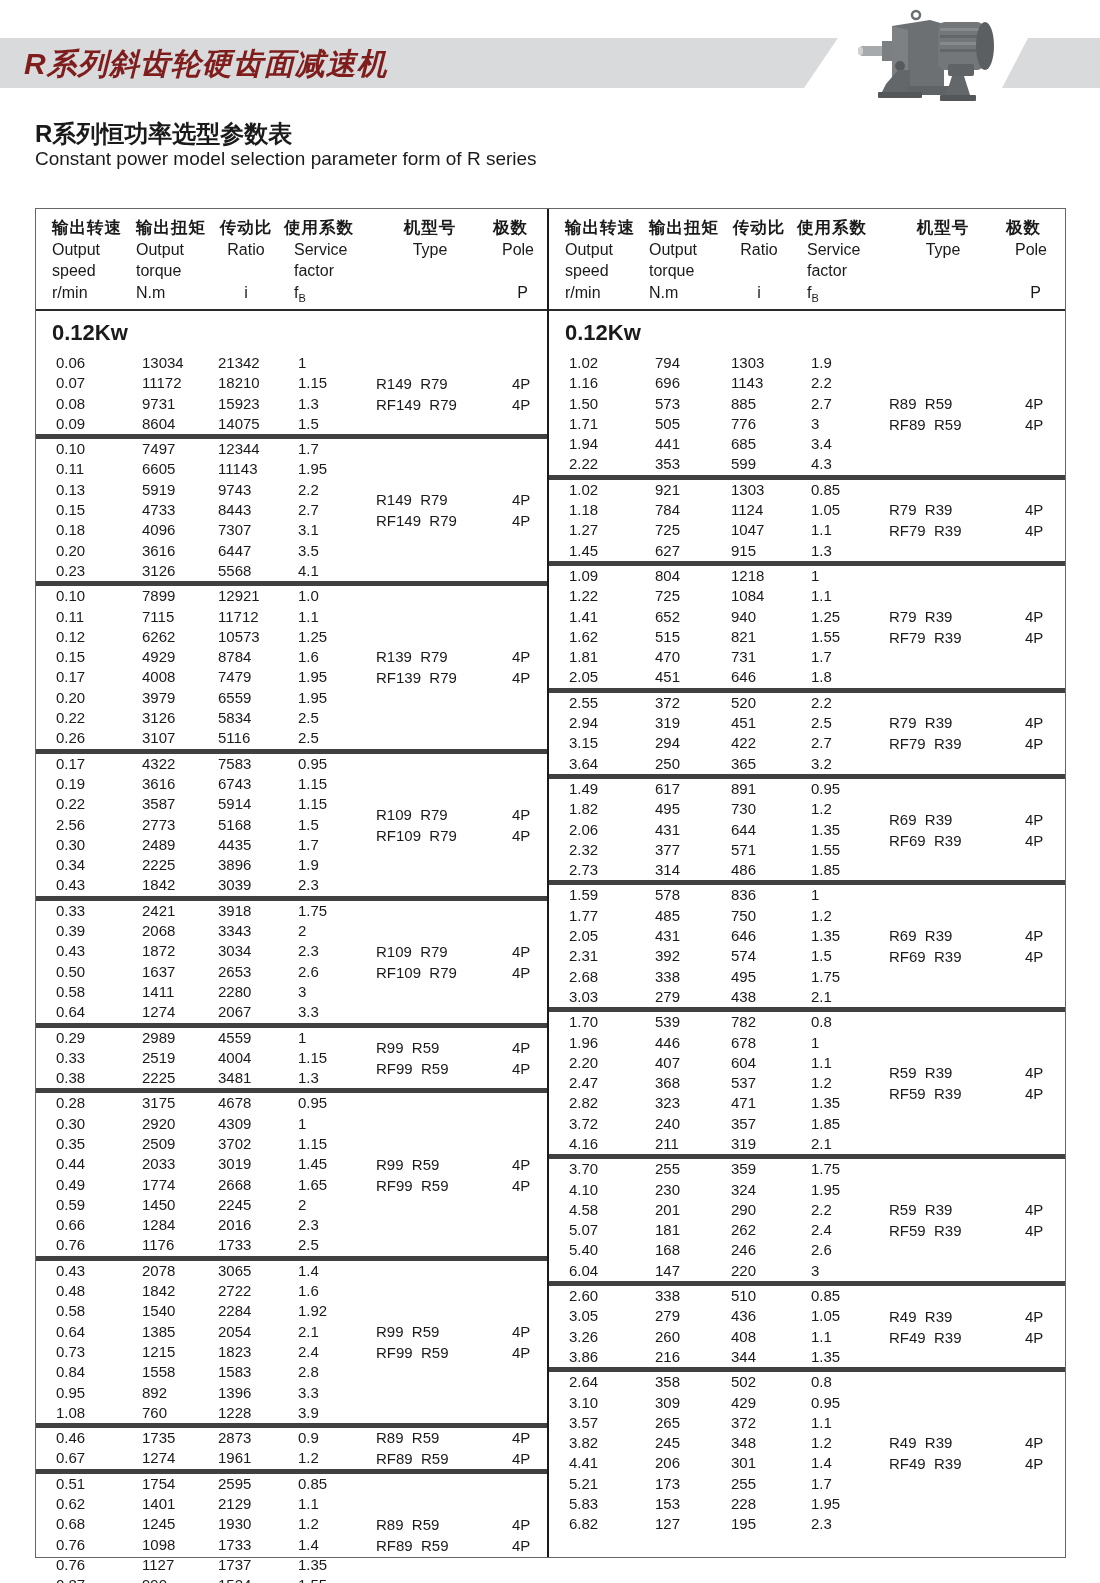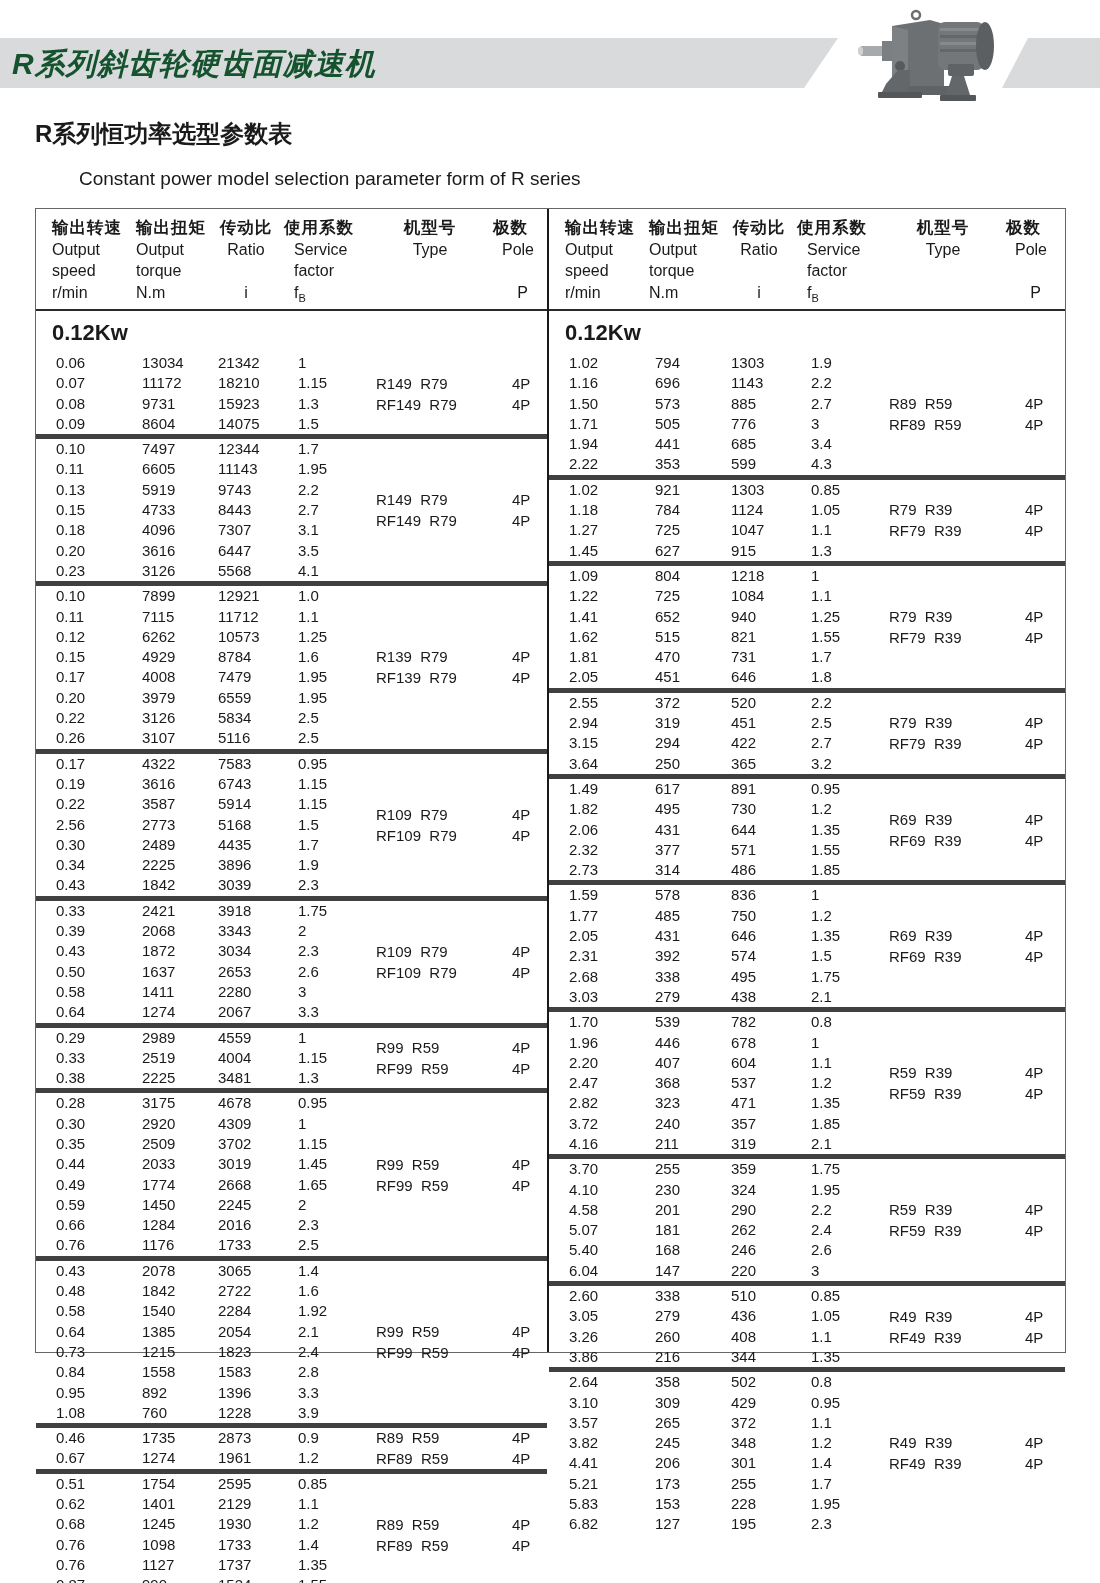--- a/index.html
+++ b/index.html
@@ -2,32 +2,32 @@
 <html><head>
 <meta charset="utf-8">
 <style>
   html,body{margin:0;padding:0;background:#fff;}
   body{width:1100px;height:1583px;position:relative;overflow:hidden;
        font-family:"Liberation Sans",sans-serif;color:#1a1a1a;}
 
   
   .banner{position:absolute;left:0;top:38px;width:838px;height:50px;background:#d9dadc;
           clip-path:polygon(0 0,100% 0,calc(100% - 34px) 100%,0 100%);}
-  .banner-title{position:absolute;left:12px;top:44px;font-size:30px;font-weight:bold;
-                font-style:italic;letter-spacing:1px;color:#14532d;}
+  .banner-title{position:absolute;left:24px;top:44px;font-size:30px;font-weight:bold;
+                font-style:italic;letter-spacing:1px;color:#7f1d1d;}
   .strip-right{position:absolute;left:1002px;top:38px;width:98px;height:50px;background:#d9dadc;
                clip-path:polygon(26px 0,100% 0,100% 100%,0 100%);}
   .gearmotor{position:absolute;left:852px;top:8px;width:152px;height:100px;}
 
   
   .heading-cn{position:absolute;left:35px;top:118px;font-size:24px;font-weight:bold;}
-  .heading-en{position:absolute;left:35px;top:168px;font-size:19px;margin-left:44px;}
+  .heading-en{position:absolute;left:35px;top:148px;font-size:19px;}
 
   
-  .ptable{position:absolute;left:35px;top:208px;width:1031px;height:1145px;
+  .ptable{position:absolute;left:35px;top:208px;width:1031px;height:1350px;
           border:1px solid #666;box-sizing:border-box;display:flex;}
   .half{position:relative;box-sizing:border-box;}
   .half.left{width:511px;}
   .half.right{flex:1;border-left:2px solid #1a1a1a;}
 
   .half-header{position:relative;height:100px;border-bottom:2px solid #2a2a2a;}
   .hc{position:absolute;top:8px;font-size:16px;line-height:21.5px;}
   .hc .cn{font-weight:bold;font-size:16.5px;letter-spacing:1px;}
   .hc div{white-space:nowrap;}
   .hc1{left:16px;} .hc2{left:100px;} .hc3{left:180px;width:60px;text-align:center;}

